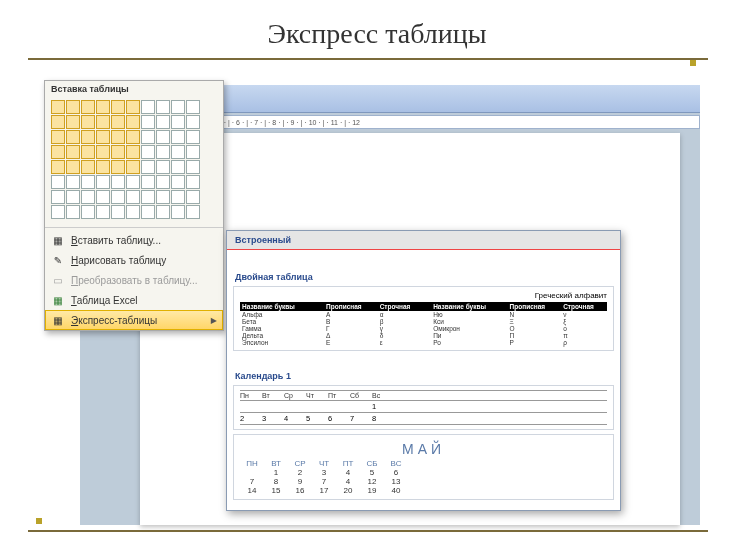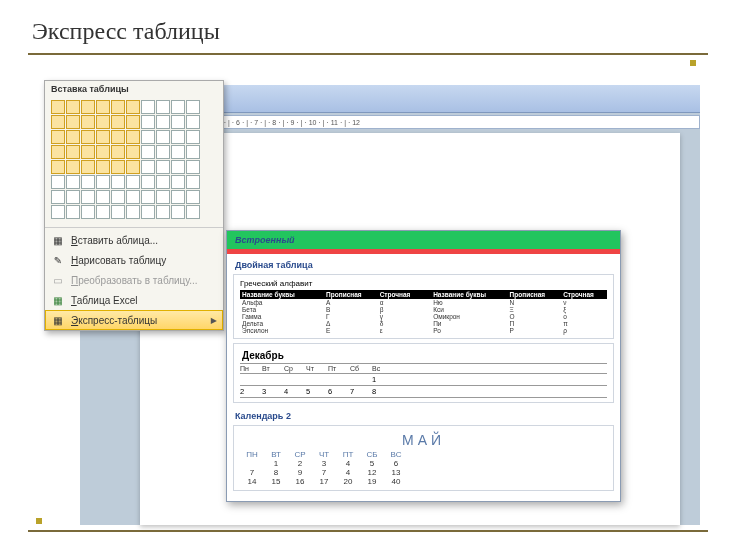--- a/index.html
+++ b/index.html
@@ -1,18 +1,18 @@
 <!DOCTYPE html>
 <html><head>
 <meta charset="utf-8">
 <style>
   * { box-sizing: border-box; margin: 0; padding: 0; }
   body { width: 736px; height: 552px; background: #fff; font-family: Tahoma, Arial, sans-serif; position: relative; overflow: hidden; }
   
-  .slide-title { font-family: "Times New Roman", serif; font-size: 24px; font-weight: normal; color: #333; padding: 18px 14px 8px 32px; }
+  .slide-title { font-family: "Times New Roman", serif; font-size: 28px; font-weight: normal; color: #333; padding: 18px 14px 8px 32px; text-align: center; }
   .title-rule { border: none; border-top: 2px solid #7a6a3a; margin: 0 28px 0 28px; }
   .yellow-dot { position: absolute; right: 40px; top: 60px; width: 6px; height: 6px; background: #b9a22a; }
   .bottom-rule { position: absolute; left: 28px; right: 28px; bottom: 20px; border-top: 2px solid #7a6a3a; }
   .bottom-dot { position: absolute; left: 36px; bottom: 28px; width: 6px; height: 6px; background: #b9a22a; }
 
   .word-area { position: absolute; left: 80px; top: 85px; right: 36px; height: 440px; background: #fff; }
   .ribbon-band { position: absolute; left: 0; right: 0; top: 0; height: 28px; background: linear-gradient(#c7d8f0, #a9c0e4); border-bottom: 1px solid #7f98bd; }
   .page-bg { position: absolute; left: 0; right: 0; top: 28px; bottom: 0; background: #beccd9; }
   .ruler { position: absolute; left: 60px; right: 0; top: 30px; height: 14px; background: #fff; border: 1px solid #9fb2cd; font-size: 7px; color: #555; display: flex; align-items: center; white-space: nowrap; overflow: hidden; letter-spacing: 0; }
   .page { position: absolute; left: 60px; top: 48px; right: 20px; bottom: 0; background: #fff; box-shadow: 0 2px 5px rgba(0,0,0,.25); }
@@ -27,25 +27,25 @@
   .panel-sep { border-top: 1px solid #ccc; margin: 2px 0; }
   .menu-row { display: flex; align-items: center; gap: 6px; padding: 3px 6px; cursor: default; }
   .menu-row .ic { width: 14px; height: 14px; display: inline-flex; align-items: center; justify-content: center; font-size: 10px; }
   .menu-row.disabled { color: #9b9b9b; }
   .menu-row.hl { background: linear-gradient(#ffe9a6,#ffd668); border: 1px solid #e0b000; padding: 2px 5px; }
   .menu-row .arrow { margin-left: auto; font-size: 8px; color: #555; }
   .underline-letter { text-decoration: underline; }
 
   
   .flyout { position: absolute; left: 226px; top: 230px; width: 395px; background: #fff; border: 1px solid #8a9bb3; box-shadow: 2px 3px 8px rgba(0,0,0,.35); font-size: 9px; }
-  .fly-header { background: #22c55e; color: #2a4b8d; font-weight: bold; padding: 4px 8px; border-bottom: 5px solid #ef4444; font-style: italic; }
+  .fly-header { background: #e5e5e5; color: #2a4b8d; font-weight: bold; padding: 4px 8px; border-bottom: 1px solid #ef4444; }
   .gallery-body { max-height: 290px; overflow: hidden; padding: 2px 6px 6px 6px; }
-  .style-caption { color: #2a4b8d; font-weight: bold; font-size: 9px; padding: 4px 2px 2px 2px; }
+  .style-caption { color: #2a4b8d; font-weight: bold; font-size: 9px; padding: 4px 2px 2px 2px; margin-top: 16px; }
   .style-box { border: 1px solid #d0d6df; background: #fff; margin: 2px 0 4px 0; padding: 4px 6px; }
-  .greek-title { font-size: 8px; padding-bottom: 2px; }
+  .greek-title { font-size: 8px; padding-bottom: 2px; text-align: right; }
   .greek-head { display: grid; grid-template-columns: 1.1fr .7fr .7fr 1fr .7fr .6fr; background: #000; color: #fff; font-size: 6.5px; font-weight: bold; }
   .greek-head div { padding: 1px 2px; }
   .greek-row { display: grid; grid-template-columns: 1.1fr .7fr .7fr 1fr .7fr .6fr; font-size: 6.5px; color: #333; }
   .greek-row div { padding: 0 2px; }
 
   .cal1 .month { font-weight: bold; font-size: 10px; padding: 2px 2px; }
   .cal1 .days { display: grid; grid-template-columns: repeat(7, 22px); font-size: 7px; color: #333; border-bottom: 1px solid #999; border-top: 1px solid #999; }
   .cal1 .days div { padding: 1px 0; text-align: left; }
   .cal1 .nums { display: grid; grid-template-columns: repeat(7, 22px); font-size: 7.5px; border-bottom: 1px solid #999; }
   .cal1 .nums div { padding: 1px 0; text-align: left; }
@@ -151,21 +151,21 @@
         <div class="cell"></div>
         <div class="cell"></div>
         <div class="cell"></div>
         <div class="cell"></div>
       </div>
   </div>
   <div class="panel-sep"></div>
 
   <div class="menu-row">
     <span class="ic">▦</span>
-    <span><span class="underline-letter">В</span><span>ставить аблица...</span></span>
+    <span><span class="underline-letter">В</span><span>ставить таблицу...</span></span>
   </div>
   <div class="menu-row">
     <span class="ic">✎</span>
     <span><span class="underline-letter">Н</span><span>арисовать таблицу</span></span>
   </div>
   <div class="menu-row disabled">
     <span class="ic">▭</span>
     <span><span class="underline-letter">П</span><span>реобразовать в таблицу...</span></span>
   </div>
   <div class="menu-row">
@@ -231,22 +231,22 @@
             <div>Эпсилон</div>
             <div>E</div>
             <div>ε</div>
             <div>Ро</div>
             <div>P</div>
             <div>ρ</div>
           </div>
         </div>
     </div>
 
+    <div class="style-caption">Календарь 1</div>
     <div class="style-box cal1">
-      <div class="month">Декабрь</div>
       <div class="days" id="cal1-days">
           <div>Пн</div>
           <div>Вт</div>
           <div>Ср</div>
           <div>Чт</div>
           <div>Пт</div>
           <div>Сб</div>
           <div>Вс</div>
         </div>
       <div class="nums" id="cal1-row1">
@@ -262,21 +262,20 @@
           <div>2</div>
           <div>3</div>
           <div>4</div>
           <div>5</div>
           <div>6</div>
           <div>7</div>
           <div>8</div>
         </div>
     </div>
 
-    <div class="style-caption">Календарь 2</div>
     <div class="style-box cal2">
       <div class="month">МАЙ</div>
       <div class="grid7" id="cal2-days">
           <div>ПН</div>
           <div>ВТ</div>
           <div>СР</div>
           <div>ЧТ</div>
           <div>ПТ</div>
           <div>СБ</div>
           <div>ВС</div>

